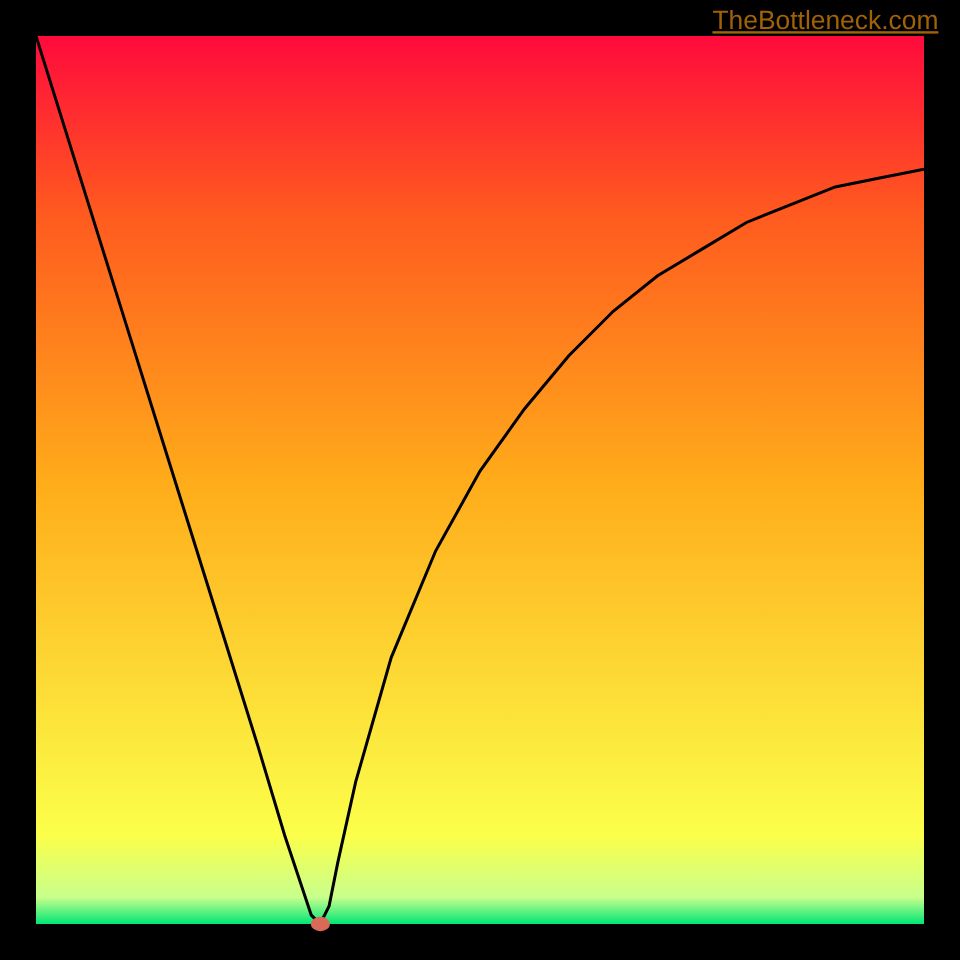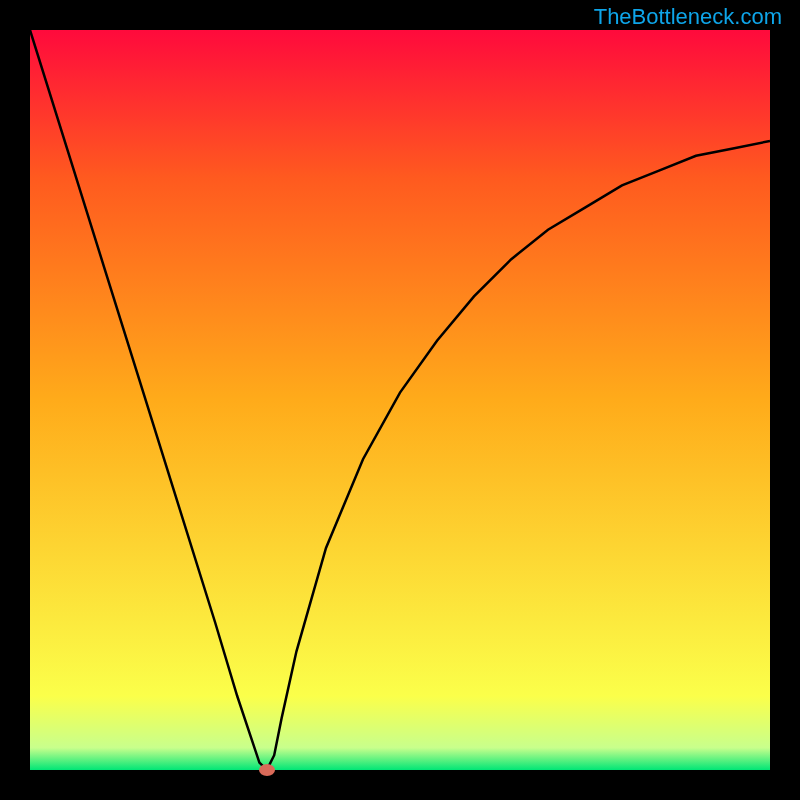--- a/index.html
+++ b/index.html
@@ -8,24 +8,25 @@
     width: 800px;
     height: 800px;
     background: #000;
     position: relative;
     font-family: Arial, sans-serif;
   }
   .watermark {
     position: absolute;
     top: 4px;
     right: 18px;
-    color: #0ea5e9;
+    color: #a16207;
     font-size: 22px;
     font-weight: 500;
     z-index: 10;
+    text-decoration: underline;
   }
   .plot-area {
     position: absolute;
     left: 30px;
     top: 30px;
     width: 740px;
     height: 740px;
   }
   .marker {
     position: absolute;

